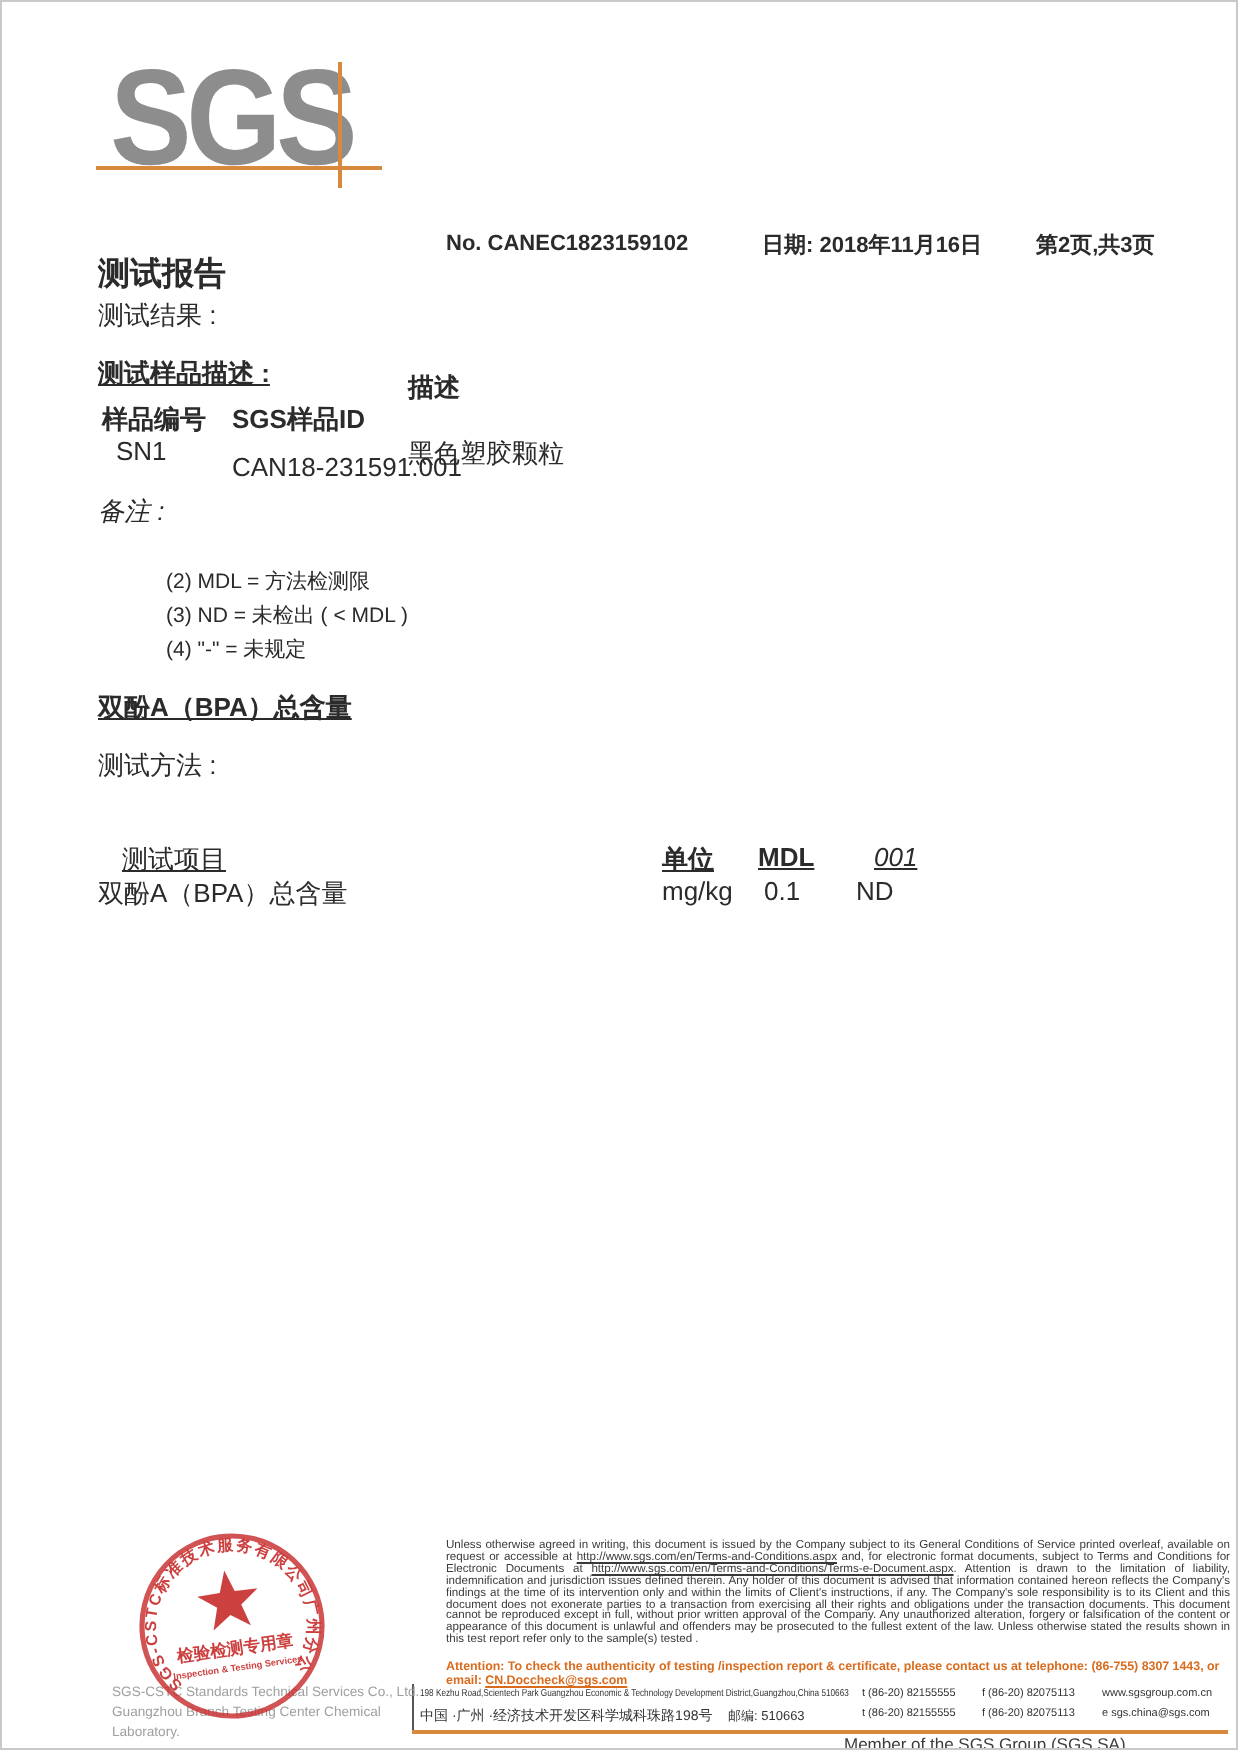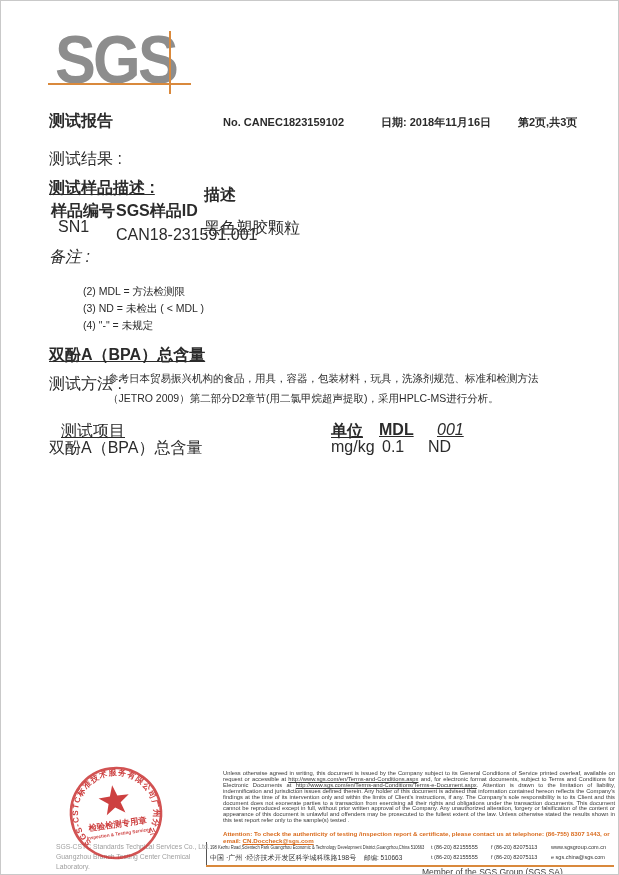--- a/index.html
+++ b/index.html
@@ -10,24 +10,24 @@
     border:1px solid #c9c9c9; overflow:hidden;
     font-family:"Liberation Sans", sans-serif; color:#222;
   }
   .abs { position:absolute; }
   
   .logo-text { font-weight:bold; color:#8d8d8d; font-size:68px; line-height:68px;
     letter-spacing:-3px; transform:scaleX(0.9); transform-origin:left top; }
   .rule-h { background:#d9893c; height:2px; }
   .rule-v { background:#d9893c; width:2px; }
   
-  .doc-title { font-size:16px; font-weight:bold; color:#2b2b2b; }
+  .doc-title { font-size:16px; font-weight:bold; color:#2b2b2b;margin-top:16px; }
   .hdr-txt { font-size:11px; font-weight:bold; color:#2b2b2b; }
   
-  .body-txt { font-size:16px; color:#2b2b2b; }
+  .body-txt { font-size:13px; color:#2b2b2b; }
   .bold { font-weight:bold; }
   .und { text-decoration:underline; }
   .ital { font-style:italic;margin-left:11px; }
   .remark-line { font-size:10.5px; color:#2b2b2b; line-height:17px; }
   .method-par { font-size:10.5px; color:#2b2b2b; line-height:19.5px; width:458px; }
   
   .legal { font-size:5.8px; line-height:5.9px; color:#3a3a3a; text-align:justify; width:392px; }
   .legal .lnk { text-decoration:underline; }
   .attention { font-size:6.2px; line-height:7px; font-weight:bold; color:#d96b1d; width:392px; }
   .attention .lnk { text-decoration:underline; }
@@ -64,21 +64,20 @@
   <div class="abs body-txt" style="left:203px; top:217px;">黑色塑胶颗粒</div>
 
   <div class="abs body-txt" style="left:48px; top:246px;font-style:italic;">备注 :</div>
   <div class="abs remark-line" style="left:82px; top:282px;">(2) MDL = 方法检测限</div>
   <div class="abs remark-line" style="left:82px; top:299px;">(3) ND = 未检出 ( &lt; MDL )</div>
   <div class="abs remark-line" style="left:82px; top:316px;">(4) "-" = 未规定</div>
 
   <div class="abs body-txt bold und" style="left:48px; top:344px;">双酚A（BPA）总含量</div>
 
   <div class="abs body-txt" style="left:48px; top:373px;">测试方法 :</div>
-  <div class="abs method-par" style="left:107px; top:368px;">参考日本贸易振兴机构的食品，用具，容器，包装材料，玩具，洗涤剂规范、标准和检测方法（JETRO 2009）第二部分D2章节(用二氯甲烷超声提取)，采用HPLC-MS进行分析。</div>
 
   <div class="abs body-txt und" style="left:60px; top:420px;">测试项目</div>
   <div class="abs body-txt bold und" style="left:330px; top:420px;">单位</div>
   <div class="abs body-txt bold und" style="left:378px; top:420px;">MDL</div>
   <div class="abs body-txt ital und" style="left:425px; top:420px;">001</div>
   <div class="abs body-txt" style="left:48px; top:437px;">双酚A（BPA）总含量</div>
   <div class="abs body-txt" style="left:330px; top:437px;">mg/kg</div>
   <div class="abs body-txt" style="left:381px; top:437px;">0.1</div>
   <div class="abs body-txt" style="left:427px; top:437px;">ND</div>
 

